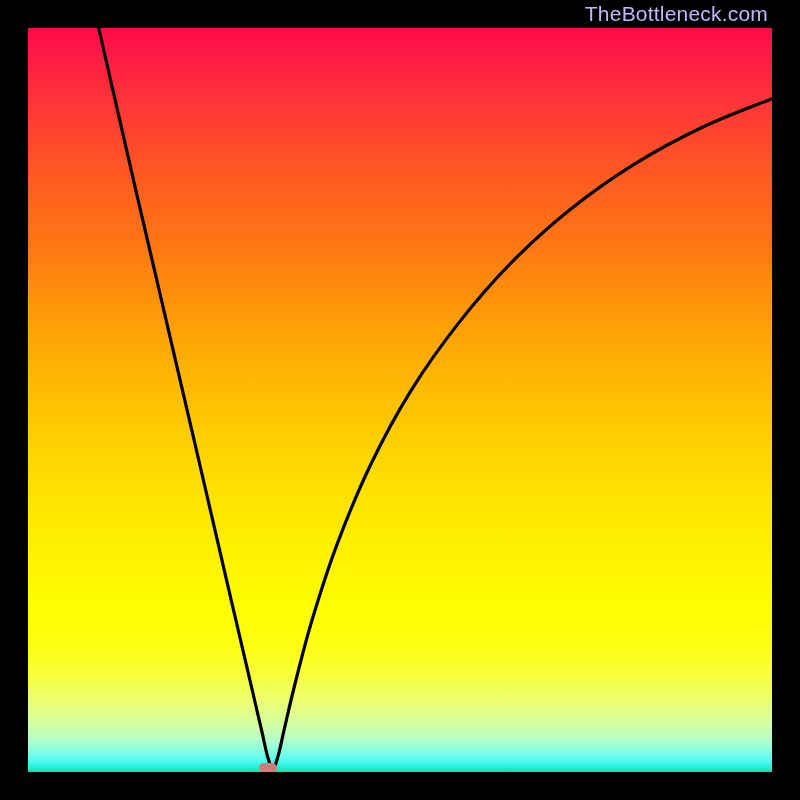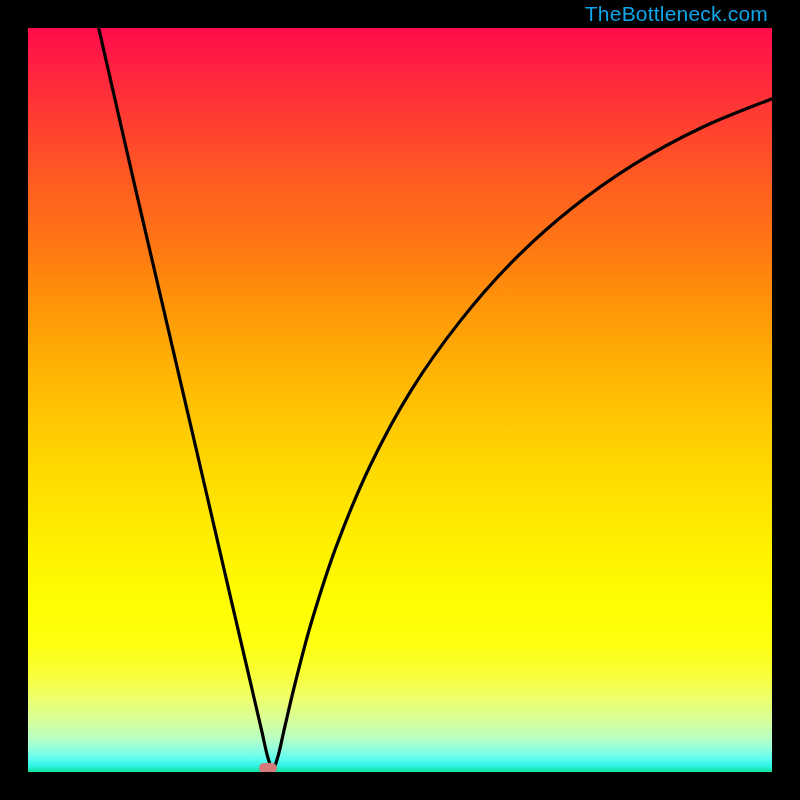--- a/index.html
+++ b/index.html
@@ -62,21 +62,21 @@
     position: absolute;
     top: 0;
     left: 0;
     width: 100%;
     height: 100%;
   }
   .watermark {
     position: absolute;
     top: 2px;
     right: 32px;
-    color: #0ea5e9;
+    color: #c4b5fd;
     font-size: 21px;
     font-weight: 500;
     letter-spacing: 0.2px;
     font-family: Arial, Helvetica, sans-serif;
   }
   .marker {
     position: absolute;
     width: 18px;
     height: 10px;
     border-radius: 5px;

